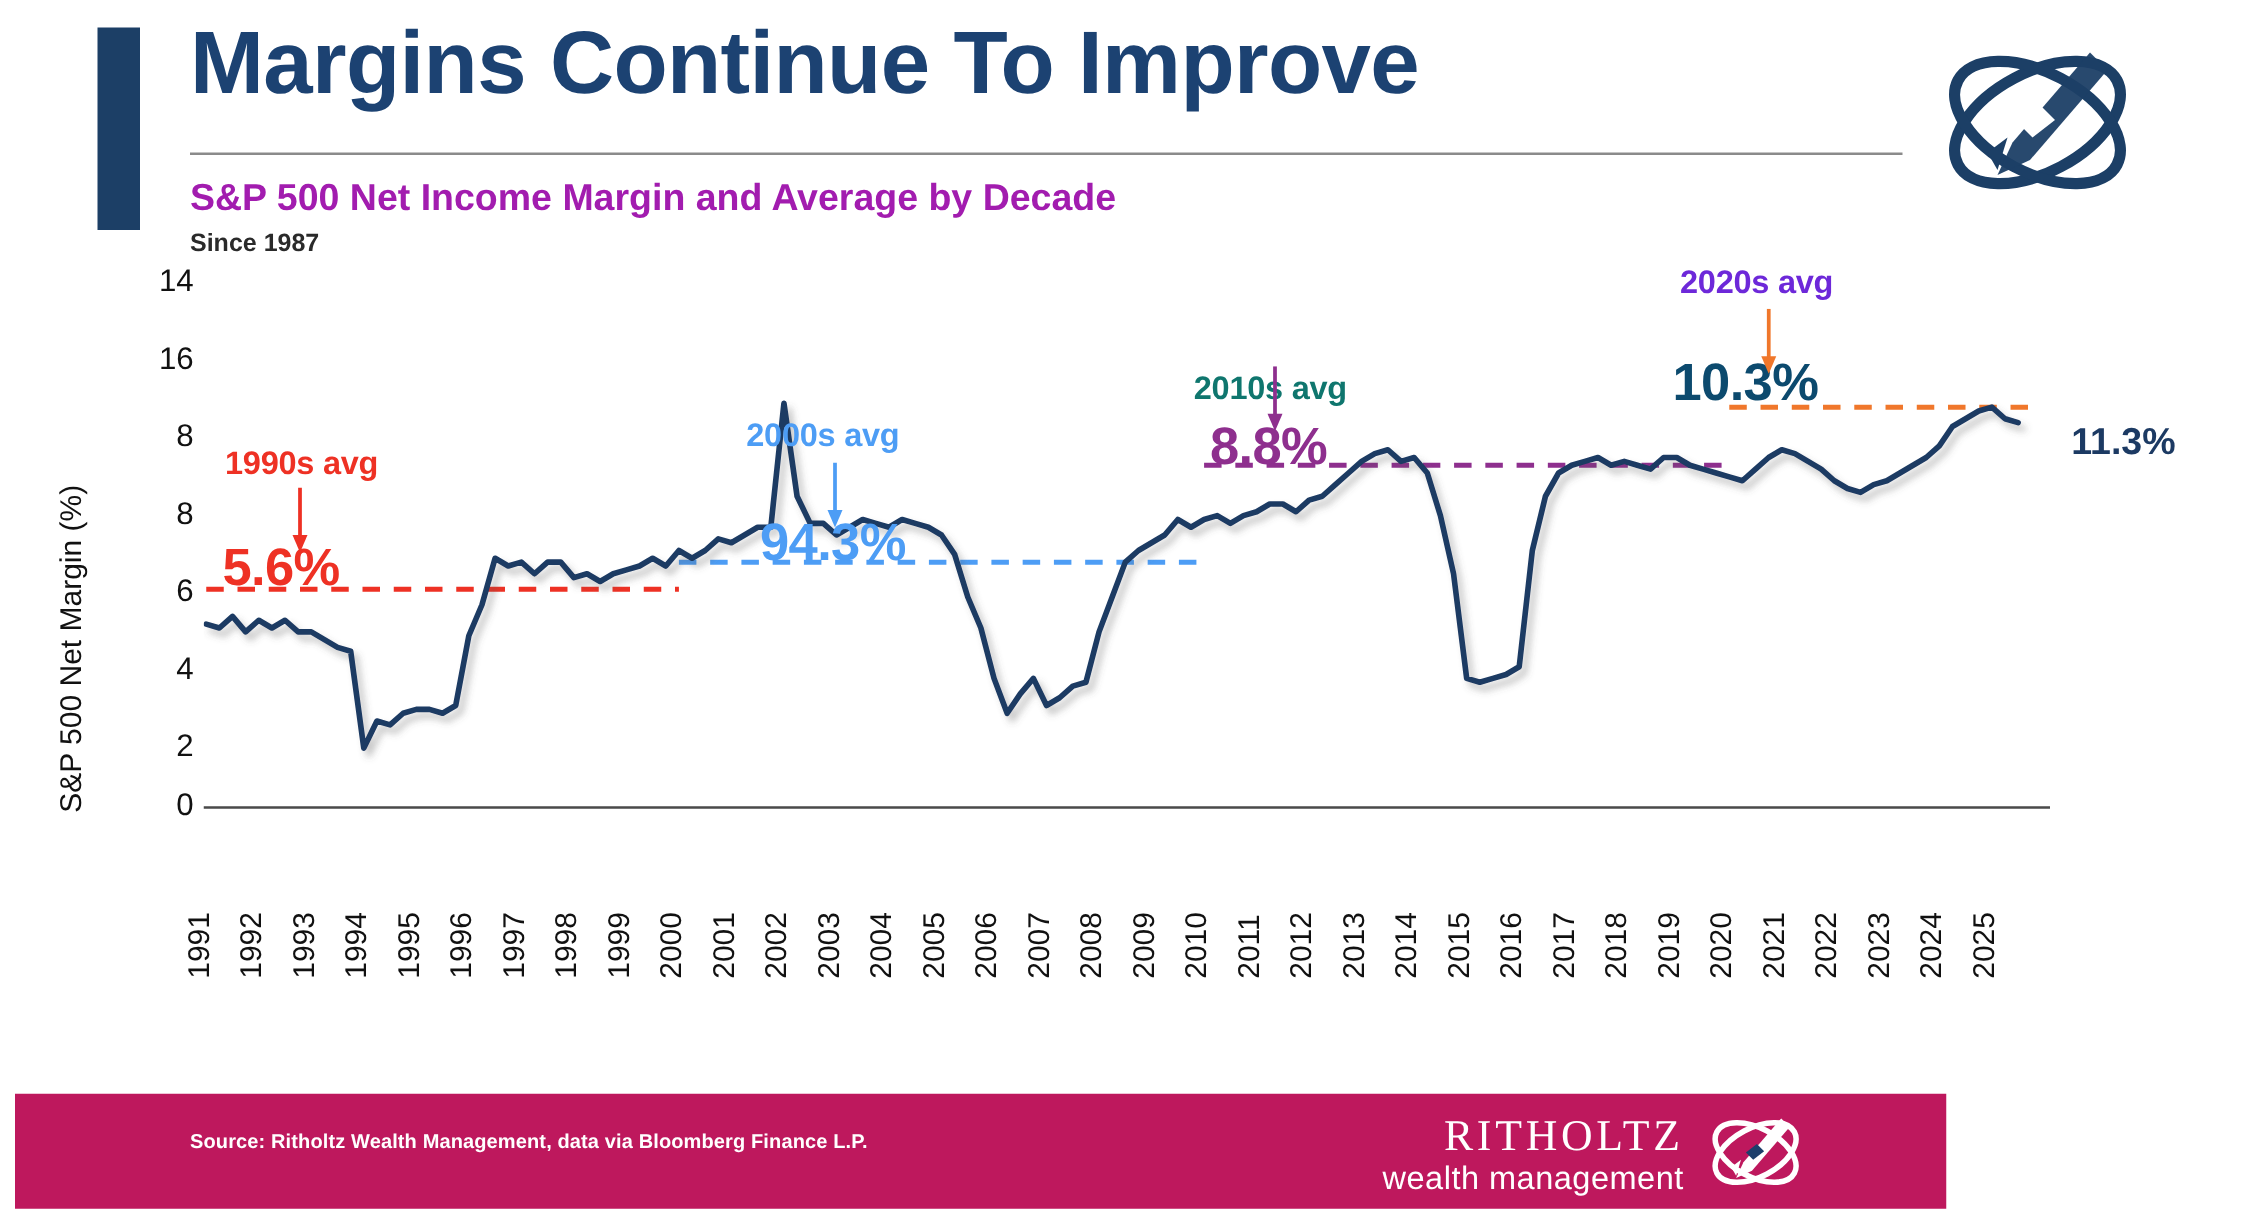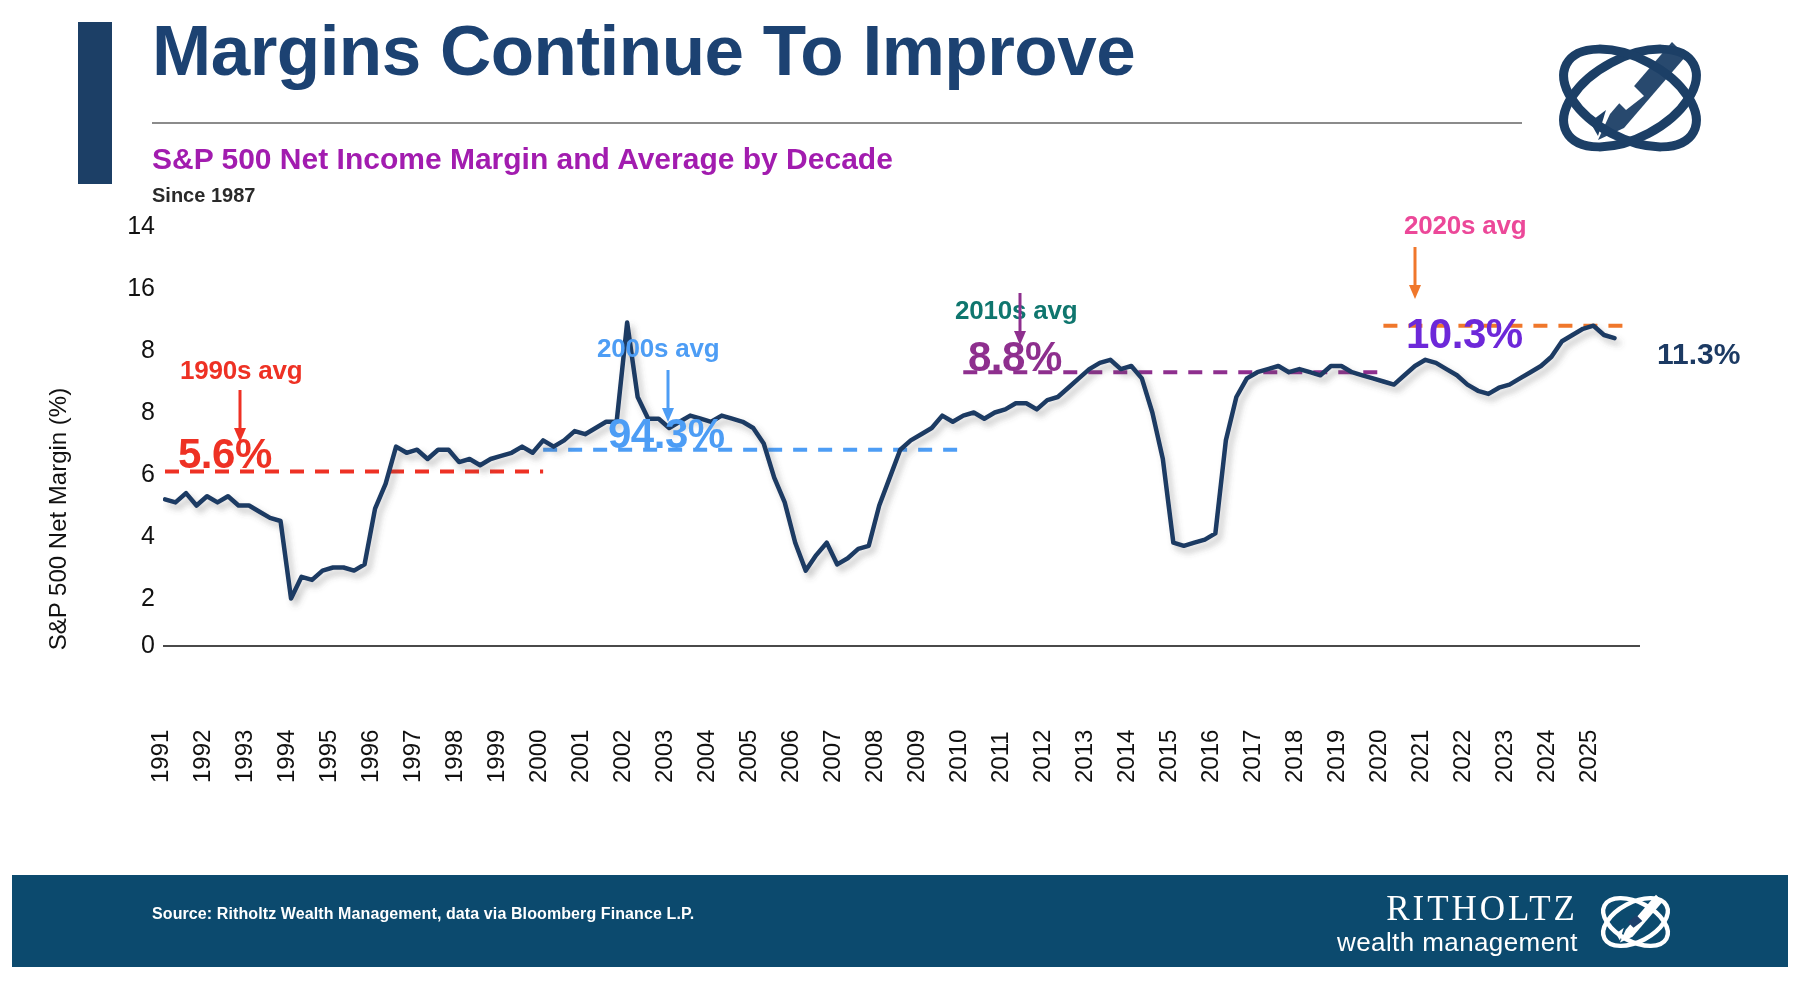--- a/index.html
+++ b/index.html
@@ -78,22 +78,22 @@
     position: absolute; font-weight: 800; white-space: nowrap;
     font-size: 42px; letter-spacing: -0.5px;
   }
   .endlabel {
     position: absolute; font-weight: 800; white-space: nowrap;
     font-size: 30px; color: #1c3a63; margin-top: 40px;
   }
 
   
   .footer {
-    position: absolute; left: 12px; bottom: 18px; width: 1776px; height: 92px;
-    background: #0c4a6e;
+    position: absolute; left: 12px; bottom: 18px; width: 1545px; height: 92px;
+    background: #be185d;
   }
   .source {
     position: absolute; left: 140px; top: 30px;
     font-size: 16px; font-weight: 700; color: #ffffff;
     letter-spacing: 0.1px;
   }
   .ft-brand {
     position: absolute; right: 210px; top: 16px;
     text-align: right; color: #fff;
   }
@@ -216,22 +216,22 @@
       <polygon points="10,52 4,38 16,38" fill="#4d9df5"></polygon>
     </svg>
 
     <div class="anno-label" id="a10l" style="left: 955px; top: 50px; color: #0f766e; margin-top: 40px;">2010s avg</div>
     <div class="anno-value" id="a10v" style="left: 968px; top: 128px; color: rgb(142, 47, 142);">8.8%</div>
     <svg style="position:absolute; left:1010px; top:88px; width:20px; height:52px;" viewBox="0 0 20 52">
       <line x1="10" y1="0" x2="10" y2="40" stroke="#8e2f8e" stroke-width="3"></line>
       <polygon points="10,52 4,38 16,38" fill="#8e2f8e"></polygon>
     </svg>
 
-    <div class="anno-label" id="a20l" style="left: 1404px; top: 5px; color: #ec4899;">2020s avg</div>
-    <div class="anno-value" id="a20v" style="left: 1406px; top: 77px; color: #6d28d9; margin-top: 28px;">10.3%</div>
+    <div class="anno-label" id="a20l" style="left: 1344px; top: 5px; color: #6d28d9;">2020s avg</div>
+    <div class="anno-value" id="a20v" style="left: 1338px; top: 77px; color: #0c4a6e;">10.3%</div>
     <svg style="position:absolute; left:1405px; top:42px; width:20px; height:52px;" viewBox="0 0 20 52">
       <line x1="10" y1="0" x2="10" y2="40" stroke="#f0772b" stroke-width="3"></line>
       <polygon points="10,52 4,38 16,38" fill="#f0772b"></polygon>
     </svg>
 
     <div class="endlabel" style="left:1657px; top:92px;">11.3%</div>
   </div>
 
   <div class="footer">
     <div class="source">Source: Ritholtz Wealth Management, data via Bloomberg Finance L.P.</div>

